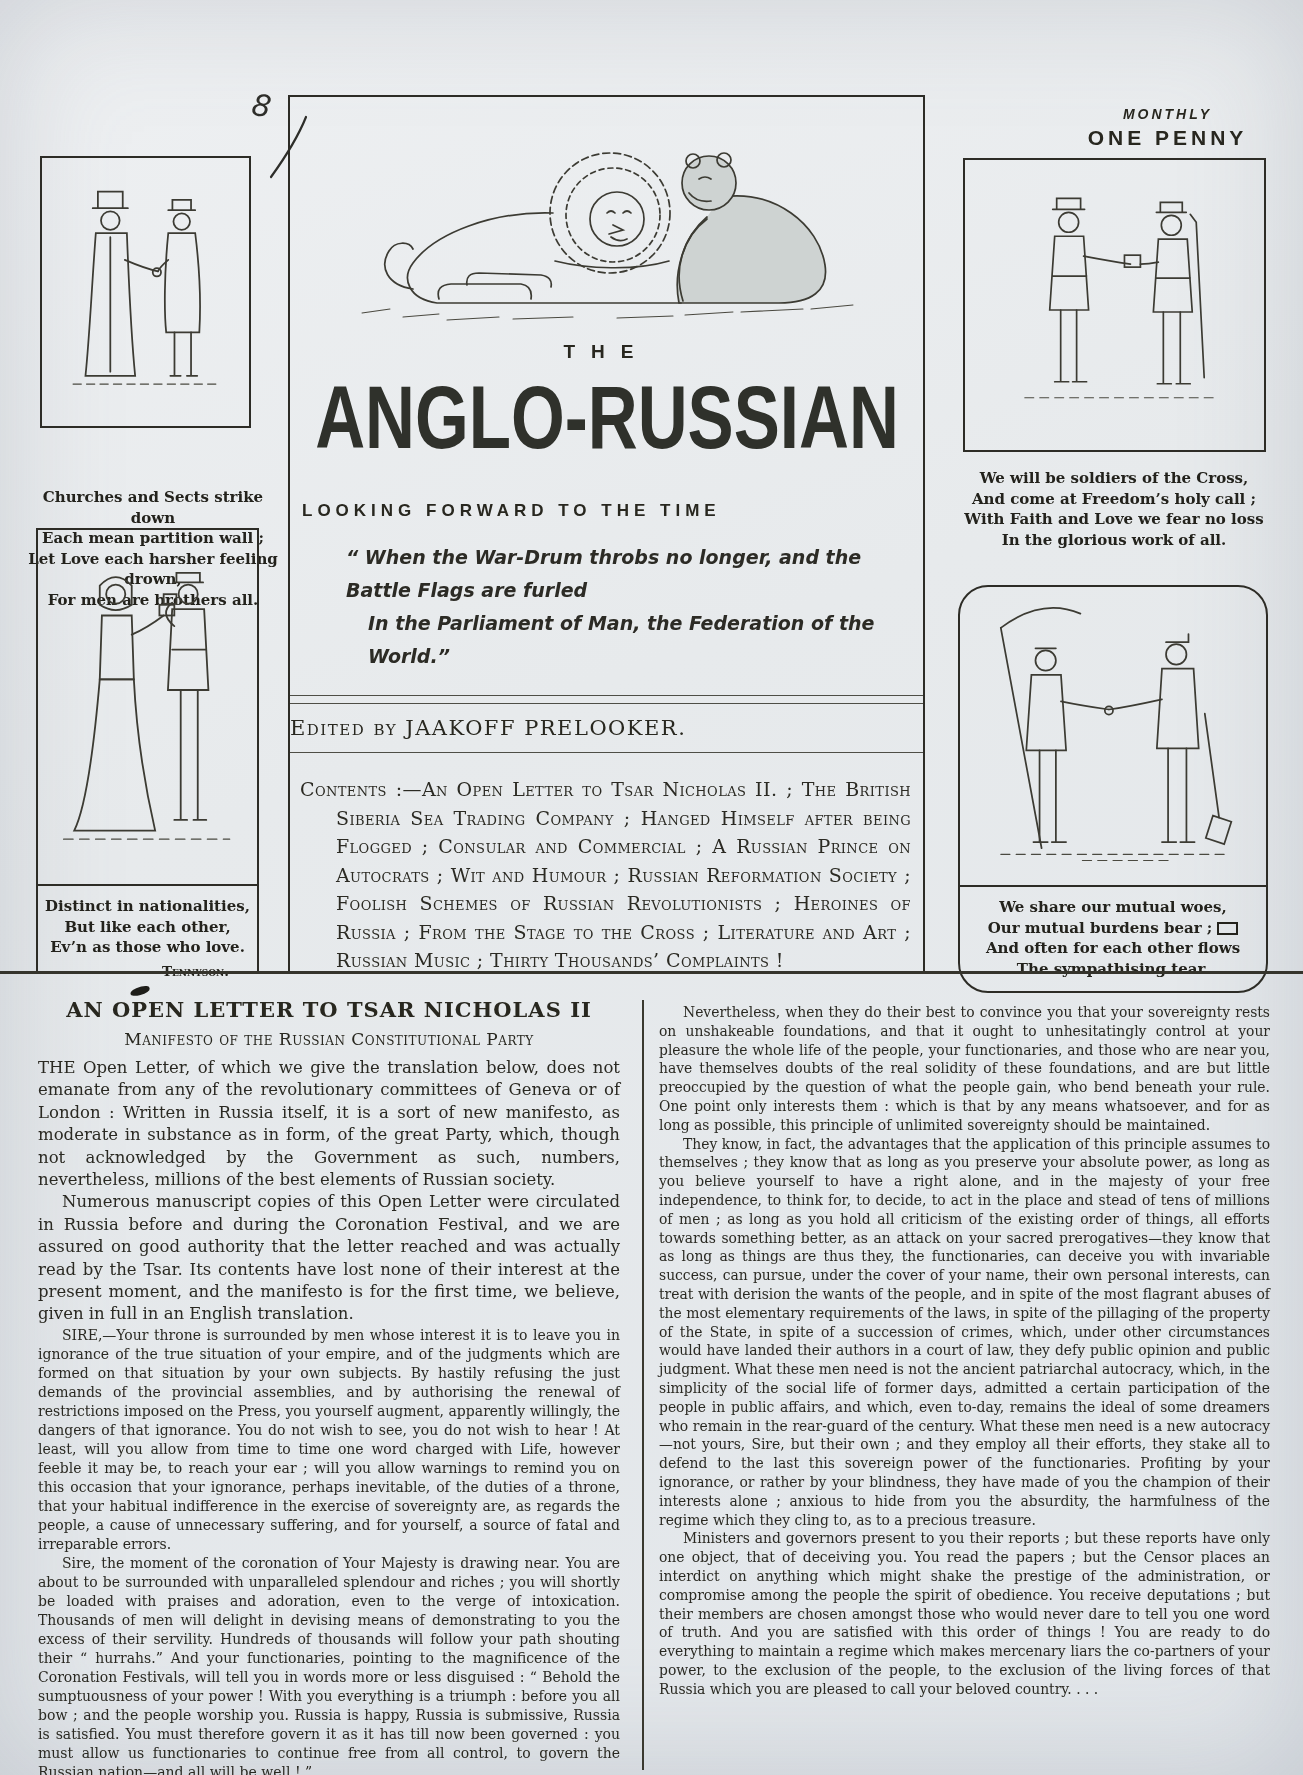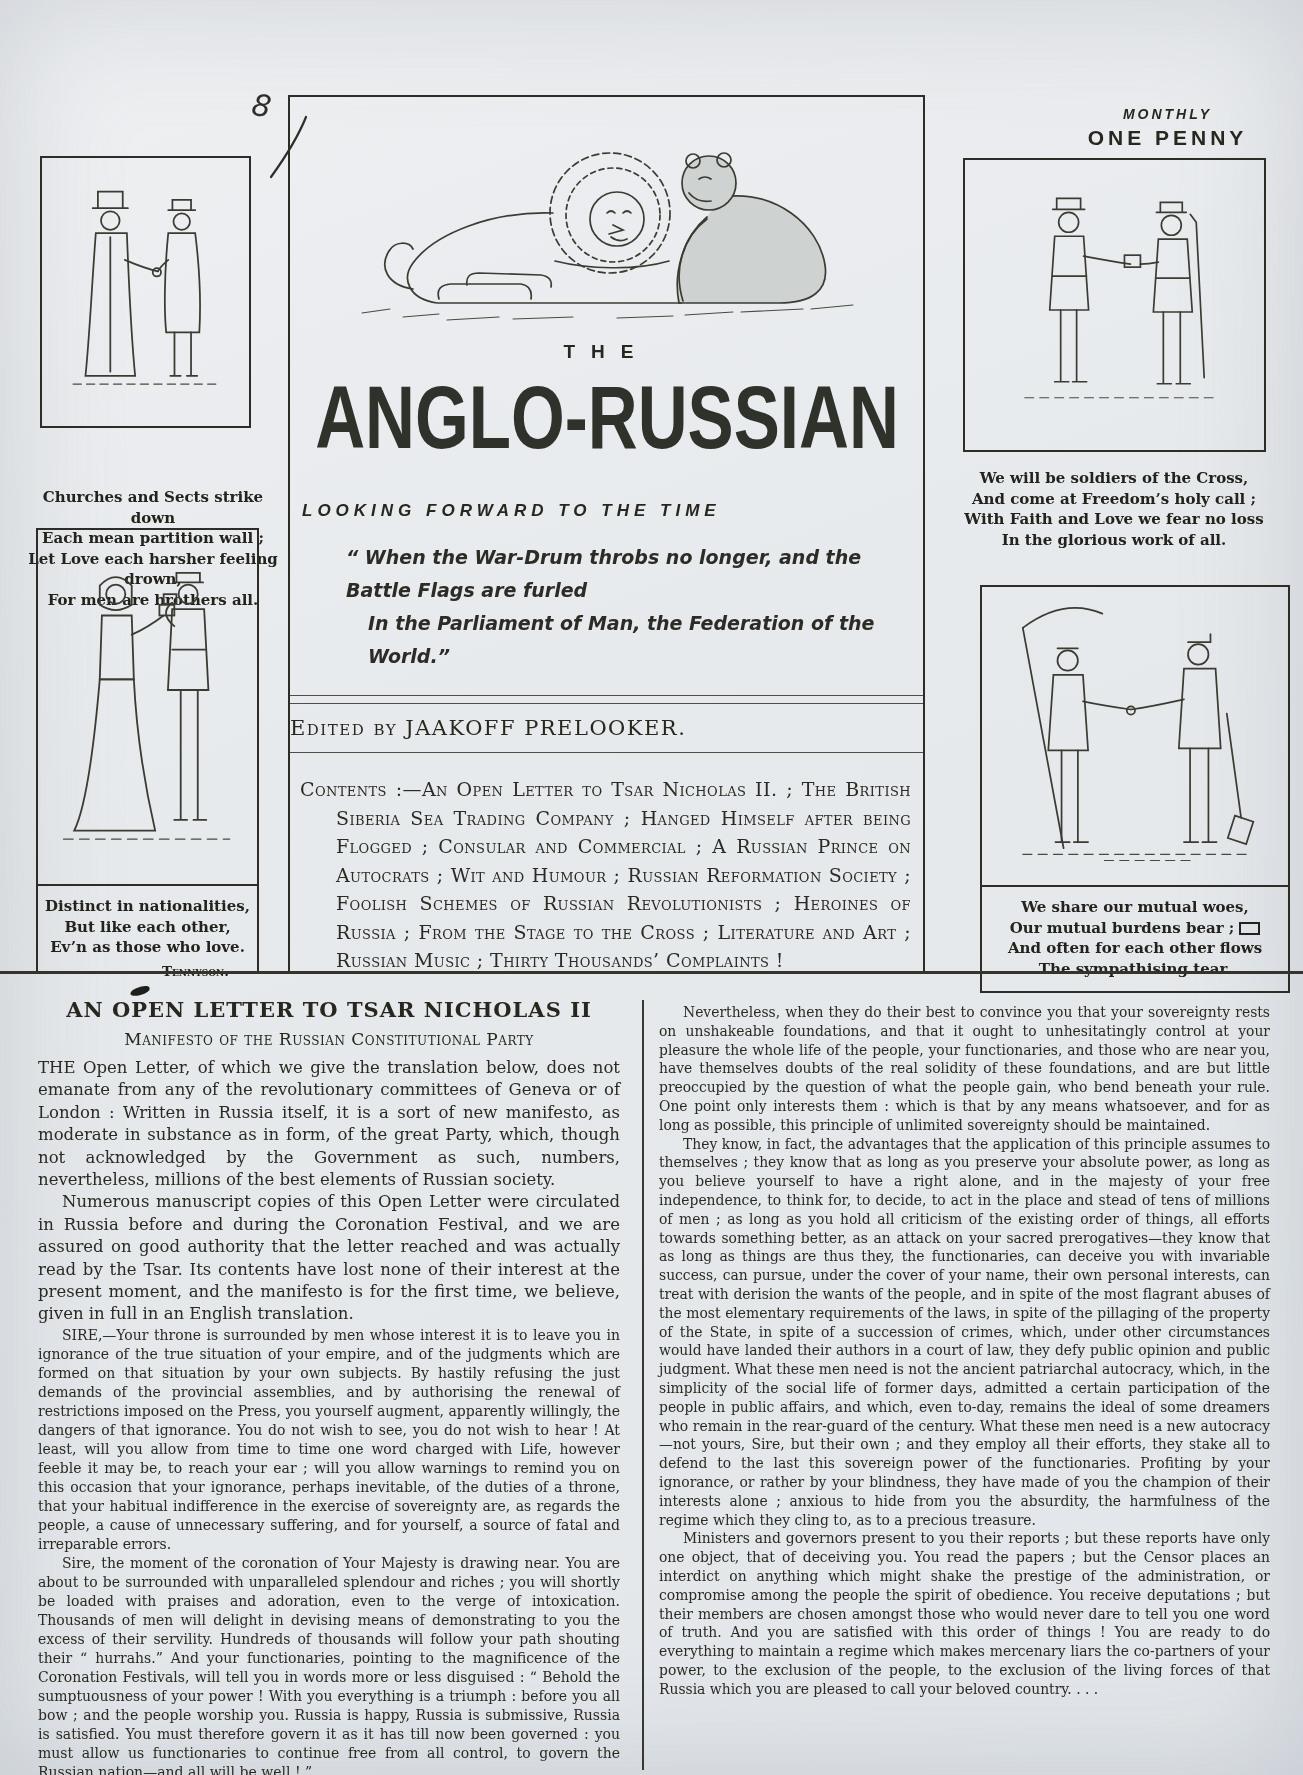--- a/index.html
+++ b/index.html
@@ -21,21 +21,21 @@
   
   .center-box{position:absolute;left:288px;top:95px;width:637px;height:878px;
               border-left:2px solid #2d2c26;border-right:2px solid #2d2c26;border-top:2px solid #2d2c26;
               box-sizing:border-box;}
   .masthead-art{display:block;margin:4px auto 0;}
   .the-line{text-align:center;font-size:19px;font-weight:bold;letter-spacing:16px;margin-top:8px;}
   .title-wrap{height:108px;display:flex;align-items:center;justify-content:center;}
   .paper-title{display:inline-block;font-family:"Liberation Sans","DejaVu Sans",sans-serif;
                font-weight:bold;font-size:72px;letter-spacing:0px;color:#2f312b;
                transform:scale(.96,1.24);white-space:nowrap;}
-  .motto{margin:30px 0 0 12px;font-size:17px;font-weight:bold;letter-spacing:5px;font-style:italic;}
+  .motto{margin:30px 0 0 12px;font-size:17px;font-weight:bold;letter-spacing:5px;}
   .quote{margin:20px 0 0 56px;font-family:"DejaVu Sans","Liberation Sans",sans-serif;
          font-style:italic;font-weight:bold;font-size:19px;line-height:33px;color:#2c2b25;}
   .quote .l2{margin-left:22px;}
   .rule-dbl{margin-top:22px;height:7px;border-top:1.5px solid #4e4e46;border-bottom:1.5px solid #4e4e46;}
   .editor-line{margin-top:12px;text-align:left;font-size:21px;font-variant:small-caps;letter-spacing:1.5px;}
   .rule-sgl{margin-top:12px;border-top:1.5px solid #4e4e46;}
   .contents{margin:22px 12px 0 10px;font-size:19px;line-height:28.5px;font-variant:small-caps;
             letter-spacing:.4px;text-align:justify;padding-left:36px;text-indent:-36px;color:#2b2a23;}
   
   .panel-frame{position:absolute;border:2px solid #2d2c26;box-sizing:border-box;}
@@ -210,21 +210,21 @@
       </svg>
     </div>
   </div>
   <div class="panel-caption" style="left:948px;top:468px;width:332px;">
     <div>We will be soldiers of the Cross,</div>
     <div>And come at Freedom’s holy call ;</div>
     <div>With Faith and Love we fear no loss</div>
     <div>In the glorious work of all.</div>
   </div>
 
-  <div class="panel-frame" style="left:980px;top:585px;width:310px;height:408px;">
+  <div class="panel-frame" style="left:958px;top:585px;width:310px;height:408px;border-radius:30px;">
     <div class="ill-area ill-border" style="height:300px;">
       <svg width="306" height="296" viewBox="0 0 300 290" aria-hidden="true">
         <g class="sketch">
           <path d="M40,40 Q80,10 118,26"></path>
           <path d="M40,40 L80,256"></path>
           <circle cx="84" cy="72" r="10"></circle>
           <path d="M74,60 h20"></path>
           <path d="M70,86 L65,160 L104,160 L99,86 Z"></path>
           <path d="M78,160 V250 M94,160 V250 M72,250 h14 M90,250 h14"></path>
           <path d="M99,112 C118,116 132,118 146,120"></path>

